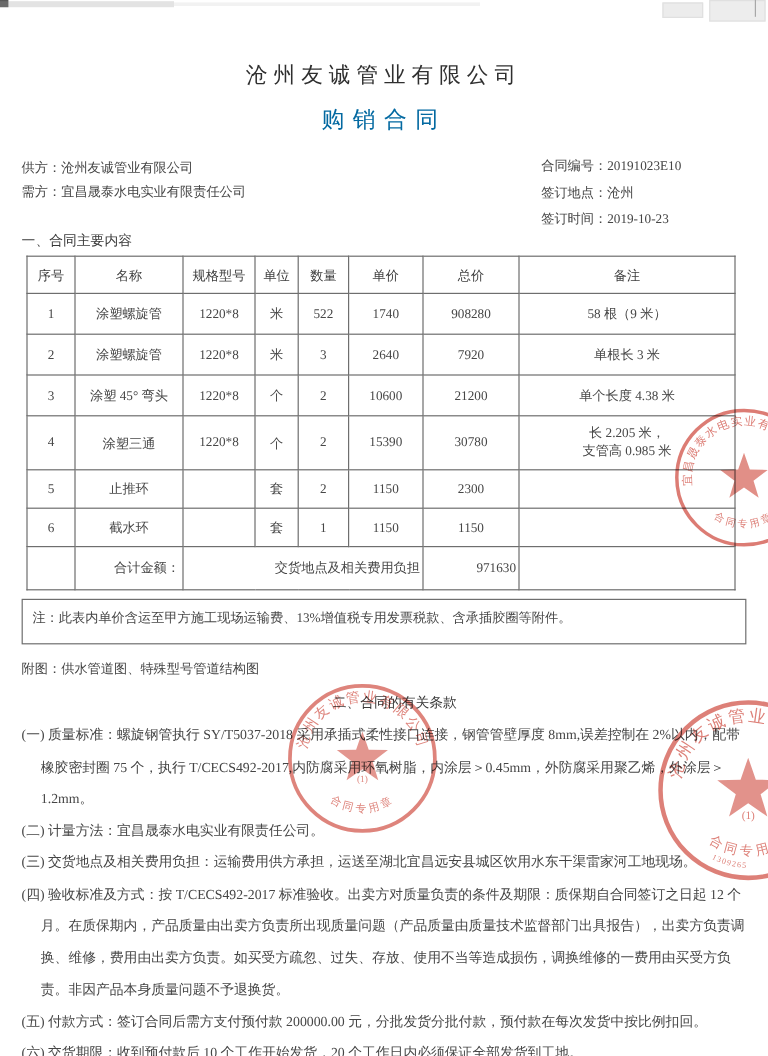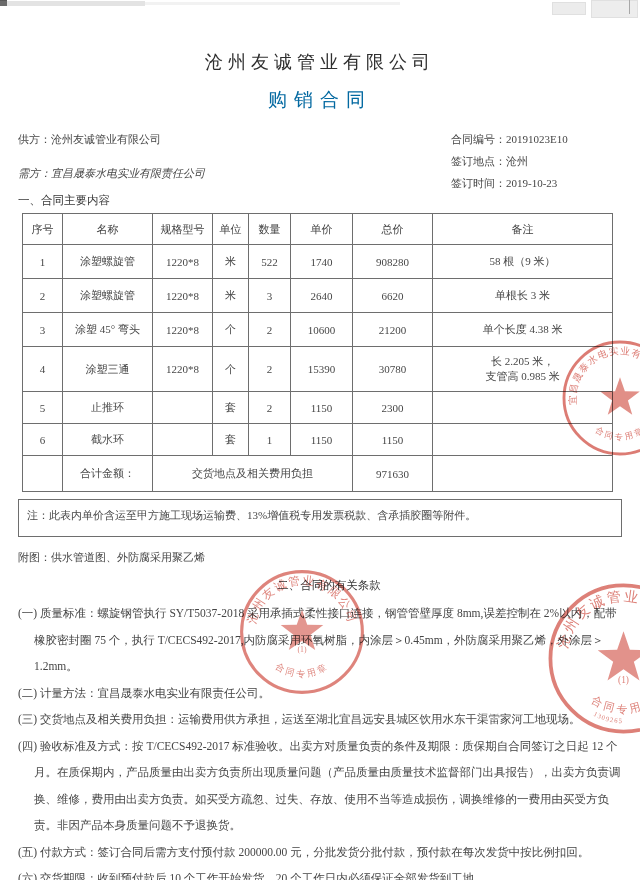--- a/index.html
+++ b/index.html
@@ -12,34 +12,34 @@
   .art3{left:145px;top:2px;width:255px;height:3px;background:#b5b5b5;opacity:.18;}
   .art4{left:552px;top:2px;width:32px;height:11px;background:#ececec;border:1px solid #e0e0e0;}
   .art5{left:591px;top:0;width:45px;height:16px;background:#ededed;border:1px solid #e0e0e0;}
   .art6{left:629px;top:0;width:1px;height:14px;background:#a8a8a8;}
   
   .title{padding-top:50px;text-align:center;font-size:18px;letter-spacing:5px;color:#2f2f2f;}
   .subtitle{margin-top:13px;text-align:center;font-size:19px;letter-spacing:7px;color:#0369a1;}
   
   .meta{position:relative;margin:15px 18px 0 18px;height:62px;font-size:11px;color:#454545;}
   .meta-supplier{position:absolute;left:0;top:4px;}
-  .meta-buyer{position:absolute;left:0;top:38px;font-style:italic;}
+  .meta-buyer{position:absolute;left:0;top:24px;}
   .meta-right{position:absolute;left:402px;top:0;margin-left:31px;}
   .meta-right div{height:22px;line-height:22px;}
   .sec-heading{margin:3px 0 0 18px;font-size:11.5px;color:#383838;}
   
   table{border-collapse:collapse;table-layout:fixed;width:590px;margin:5px 0 0 22px;
         font-size:11px;color:#474747;}
   th,td{border:1px solid #6e6e6e;text-align:center;vertical-align:middle;
         padding:0 2px;font-weight:normal;overflow:hidden;}
   tr.h  th{height:30px;color:#3d3d3d;}
   tr.r  td{height:33px;}
   tr.r4 td{height:44px;}
   tr.rs td{height:31px;}
-  tr.t  td{height:35px;}
+  tr.t  td{height:35px;text-align:right;}
   .remark2{line-height:15px;}
   
   .notebox{margin:7px 18px 0 18px;border:1px solid #6e6e6e;padding:7px 8px 13px 8px;
            font-size:11px;color:#474747;line-height:16px;}
   .attachment{margin:13px 0 0 18px;font-size:11px;color:#454545;}
   .sec2-heading{margin:13px 0 0 18px;font-size:11.5px;color:#383838;text-align:center;}
   .clauses{margin:7px 18px 0 18px;}
   .clauses p{margin:0;font-size:11.5px;line-height:26.5px;color:#454545;
              padding-left:16px;text-indent:-16px;}
   
@@ -119,21 +119,21 @@
         <td>908280</td>
         <td>58 根（9 米）</td>
       </tr>
       <tr class="r">
         <td>2</td>
         <td>涂塑螺旋管</td>
         <td>1220*8</td>
         <td>米</td>
         <td>3</td>
         <td>2640</td>
-        <td>6620</td>
+        <td>7920</td>
         <td>单根长 3 米</td>
       </tr>
       <tr class="r">
         <td>3</td>
         <td>涂塑 45° 弯头</td>
         <td>1220*8</td>
         <td>个</td>
         <td>2</td>
         <td>10600</td>
         <td>21200</td>
@@ -177,21 +177,21 @@
         <td>合计金额：</td>
         <td colspan="4">交货地点及相关费用负担</td>
         <td>971630</td>
         <td></td>
       </tr>
     </tbody>
   </table>
 
   <div class="notebox">注：此表内单价含运至甲方施工现场运输费、13%增值税专用发票税款、含承插胶圈等附件。</div>
 
-  <div class="attachment">附图：供水管道图、外防腐采用聚乙烯</div>
+  <div class="attachment">附图：供水管道图、特殊型号管道结构图</div>
 
   <div class="sec2-heading">二、合同的有关条款</div>
 
   <div class="clauses">
     <p>(一) 质量标准：螺旋钢管执行 SY/T5037-2018 采用承插式柔性接口连接，钢管管壁厚度 8mm,误差控制在 2%以内，配带橡胶密封圈 75 个，执行 T/CECS492-2017,内防腐采用环氧树脂，内涂层＞0.45mm，外防腐采用聚乙烯，外涂层＞1.2mm。</p>
     <p>(二) 计量方法：宜昌晟泰水电实业有限责任公司。</p>
     <p>(三) 交货地点及相关费用负担：运输费用供方承担，运送至湖北宜昌远安县城区饮用水东干渠雷家河工地现场。</p>
     <p>(四) 验收标准及方式：按 T/CECS492-2017 标准验收。出卖方对质量负责的条件及期限：质保期自合同签订之日起 12 个月。在质保期内，产品质量由出卖方负责所出现质量问题（产品质量由质量技术监督部门出具报告），出卖方负责调换、维修，费用由出卖方负责。如买受方疏忽、过失、存放、使用不当等造成损伤，调换维修的一费用由买受方负责。非因产品本身质量问题不予退换货。</p>
     <p>(五) 付款方式：签订合同后需方支付预付款 200000.00 元，分批发货分批付款，预付款在每次发货中按比例扣回。</p>
     <p>(六) 交货期限：收到预付款后 10 个工作开始发货，20 个工作日内必须保证全部发货到工地。</p>

